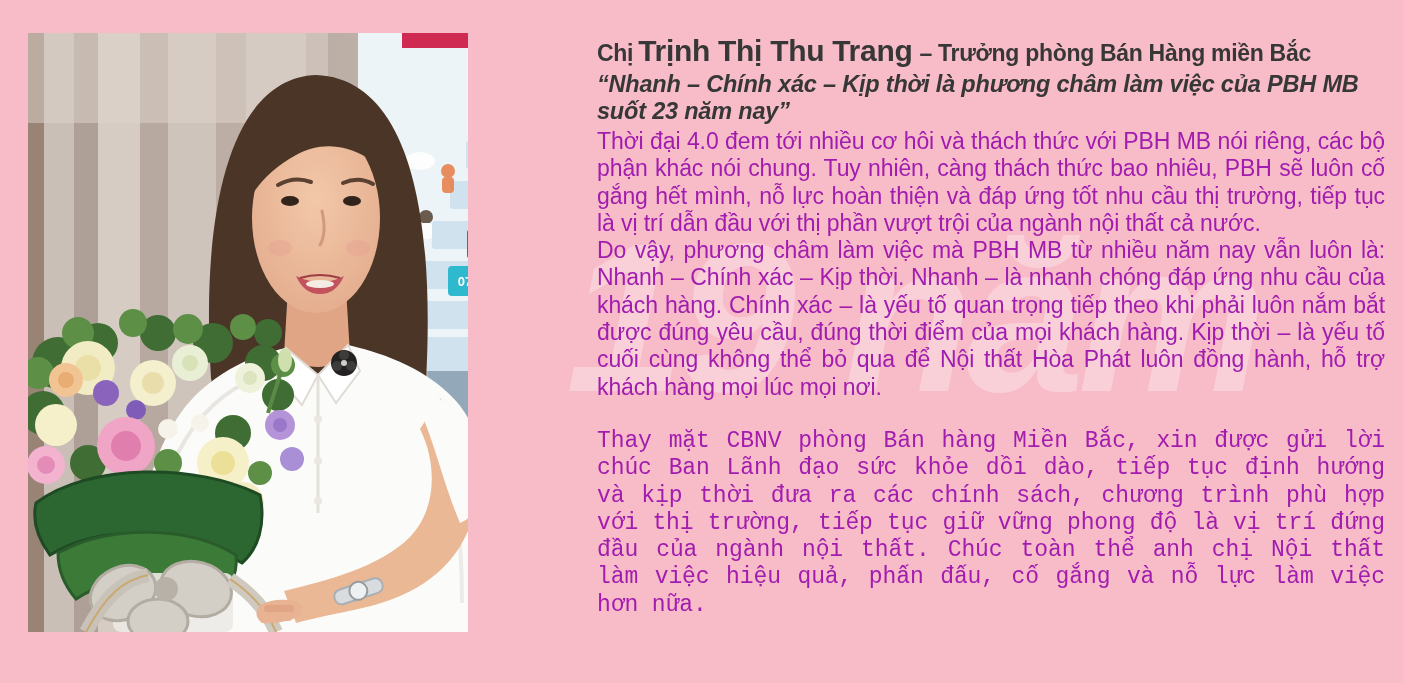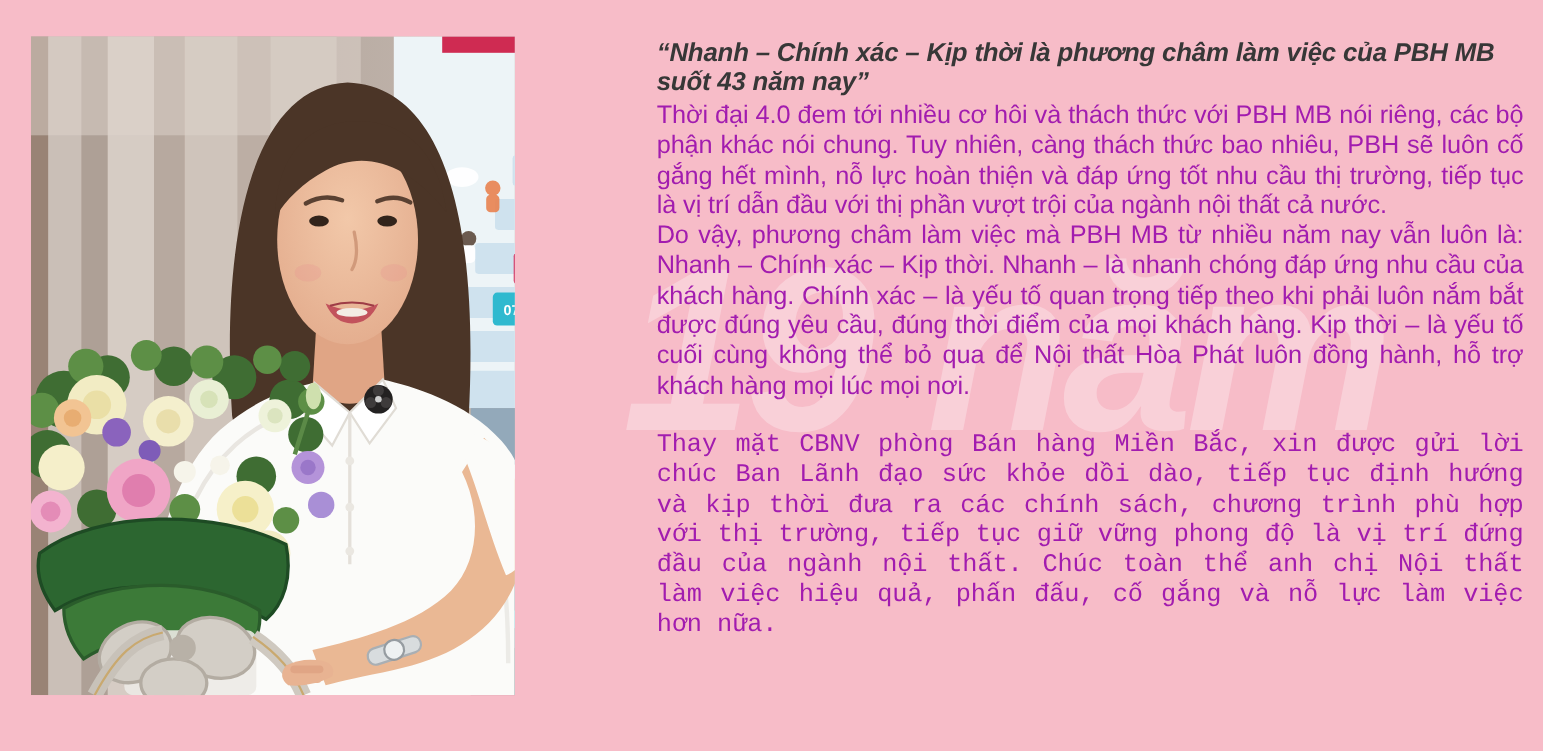--- a/index.html
+++ b/index.html
@@ -283,19 +283,20 @@
 
     <g>
       <path d="M232,572 q16,-8 34,-4 q12,4 8,14 q-20,10 -40,8 q-10,-8 -2,-18 Z" fill="#e8b392"></path>
       <rect x="236" y="572" width="30" height="7" rx="3.5" fill="#e0a585"></rect>
       <rect x="234" y="581" width="30" height="7" rx="3.5" fill="#e8b392"></rect>
     </g>
   </svg>
 </div>
 
 <div class="text-col">
-  <div class="quote">“Nhanh – Chính xác – Kịp thời là phương châm làm việc của PBH MB suốt 43 năm nay”</div>
+  <h1 class="headline"><span class="prefix">Chị</span><span class="name">Trịnh Thị Thu Trang</span><span class="role">– Trưởng phòng Bán Hàng miền Bắc</span></h1>
+  <div class="quote">“Nhanh – Chính xác – Kịp thời là phương châm làm việc của PBH MB suốt 23 năm nay”</div>
   <div class="body-text">
     <p>Thời đại 4.0 đem tới nhiều cơ hôi và thách thức với PBH MB nói riêng, các bộ phận khác nói chung. Tuy nhiên, càng thách thức bao nhiêu, PBH sẽ luôn cố gắng hết mình, nỗ lực hoàn thiện và đáp ứng tốt nhu cầu thị trường, tiếp tục là vị trí dẫn đầu với thị phần vượt trội của ngành nội thất cả nước.</p>
     <p>Do vậy, phương châm làm việc mà PBH MB từ nhiều năm nay vẫn luôn là: Nhanh – Chính xác – Kịp thời. Nhanh – là nhanh chóng đáp ứng nhu cầu của khách hàng. Chính xác – là yếu tố quan trọng tiếp theo khi phải luôn nắm bắt được đúng yêu cầu, đúng thời điểm của mọi khách hàng. Kịp thời – là yếu tố cuối cùng không thể bỏ qua để Nội thất Hòa Phát luôn đồng hành, hỗ trợ khách hàng mọi lúc mọi nơi.</p>
     <p class="gap-above">Thay mặt CBNV phòng Bán hàng Miền Bắc, xin được gửi lời chúc Ban Lãnh đạo sức khỏe dồi dào, tiếp tục định hướng và kịp thời đưa ra các chính sách, chương trình phù hợp với thị trường, tiếp tục giữ vững phong độ là vị trí đứng đầu của ngành nội thất. Chúc toàn thể anh chị Nội thất làm việc hiệu quả, phấn đấu, cố gắng và nỗ lực làm việc hơn nữa.</p>
   </div>
 </div>
 
 </body></html>

